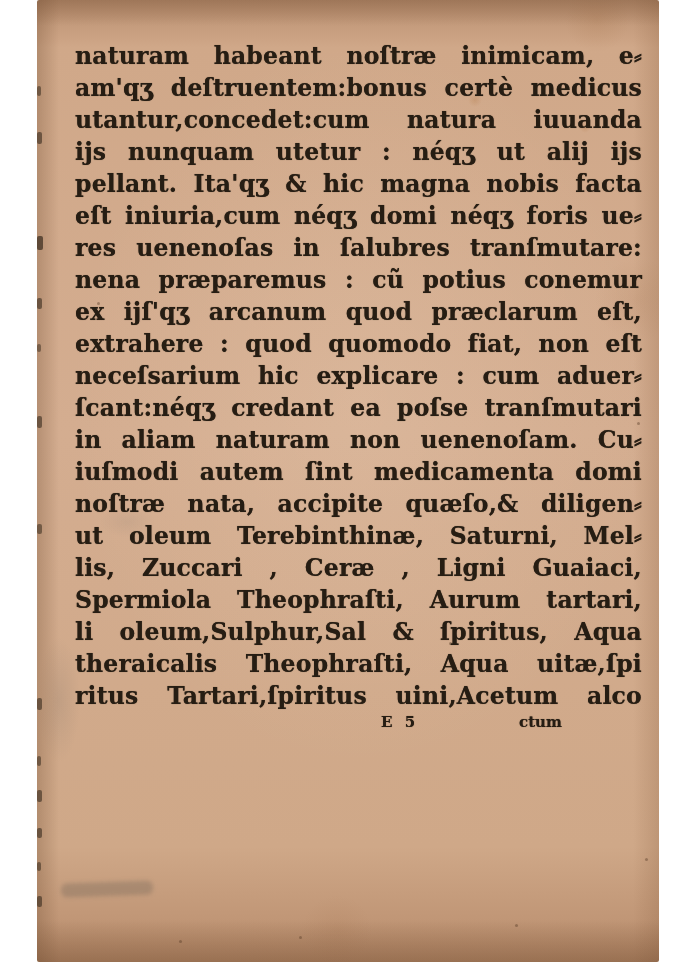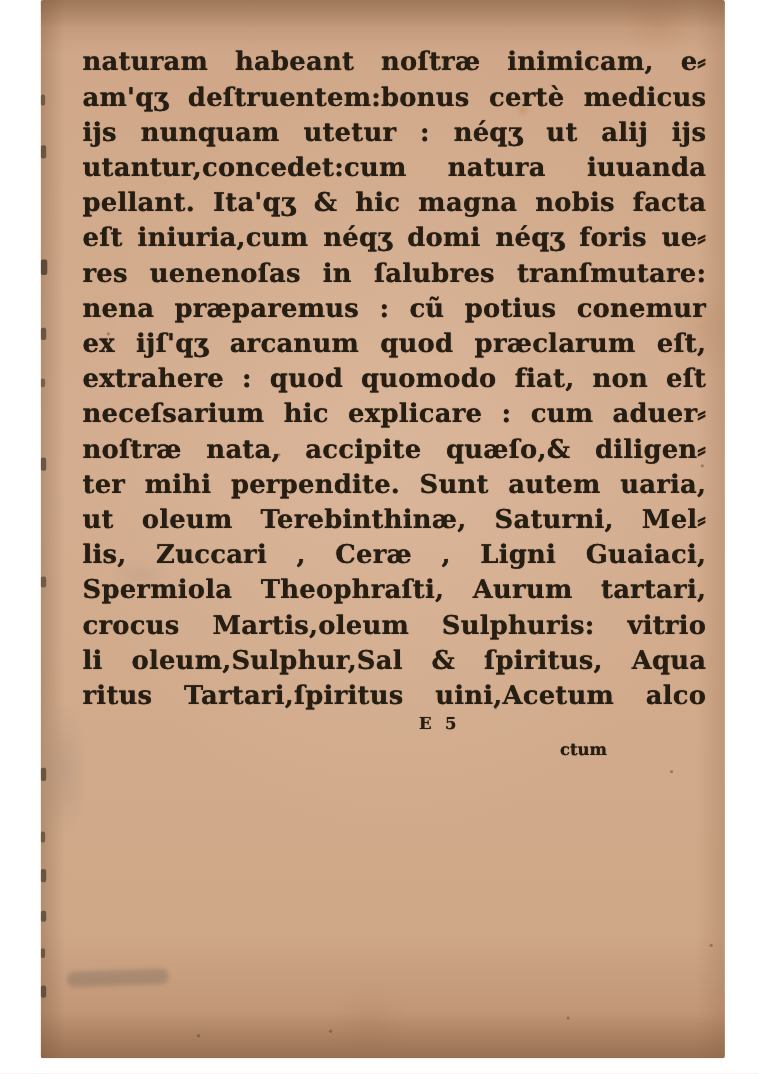--- a/index.html
+++ b/index.html
@@ -71,23 +71,22 @@
     text-shadow: 0 0 0.7px rgba(38,29,19,0.85);
   }
   .sig {
     position: absolute;
     left: 306px;
     top: 1px;
     word-spacing: 7px;
   }
   .catch {
     position: absolute;
-    left: 434px;
+    left: 444px;
     top: 1px;
-    margin-top: 23px;
   }
   .edge-mark {
     position: absolute;
     left: 0;
     background: #392b1e;
     border-radius: 2px;
   }
   .smudge {
     position: absolute;
     left: 24px;
@@ -136,36 +135,38 @@
     <div class="speck" style="left:572px; top:700px;"></div>
     <div class="speck" style="left:262px; top:936px;"></div>
     <div class="speck" style="left:478px; top:924px;"></div>
     <div class="speck" style="left:142px; top:940px;"></div>
     <div class="speck" style="left:412px; top:642px;"></div>
     <div class="speck" style="left:608px; top:858px;"></div>
 
     <div class="textblock">
       <div class="line">naturam habeant noſtræ inimicam, e⸗</div>
       <div class="line">am'qʒ deſtruentem:bonus certè medicus</div>
+      <div class="line">utantur,concedet:cum natura iuuanda</div>
       <div class="line">ijs nunquam utetur : néqʒ ut alij ijs</div>
-      <div class="line">utantur,concedet:cum natura iuuanda</div>
       <div class="line">pellant. Ita'qʒ &amp; hic magna nobis facta</div>
       <div class="line">eſt iniuria,cum néqʒ domi néqʒ foris ue⸗</div>
       <div class="line">res uenenoſas in ſalubres tranſmutare:</div>
       <div class="line">nena præparemus : cũ potius conemur</div>
       <div class="line">ex ijſ'qʒ arcanum quod præclarum eſt,</div>
       <div class="line">extrahere : quod quomodo fiat, non eſt</div>
       <div class="line">neceſsarium hic explicare : cum aduer⸗</div>
+      <div class="line">ſcant:néqʒ credant ea poſse tranſmutari</div>
+      <div class="line">in aliam naturam non uenenoſam. Cu⸗</div>
+      <div class="line">iuſmodi autem ſint medicamenta domi</div>
       <div class="line">noſtræ nata, accipite quæſo,&amp; diligen⸗</div>
-      <div class="line">ter mihi perpendite. Sunt autem uaria,</div>
       <div class="line">ut oleum Terebinthinæ, Saturni, Mel⸗</div>
       <div class="line">lis, Zuccari , Ceræ , Ligni Guaiaci,</div>
       <div class="line">Spermiola Theophraſti, Aurum tartari,</div>
-      <div class="line">crocus Martis,oleum Sulphuris: vitrio</div>
       <div class="line">li oleum,Sulphur,Sal &amp; ſpiritus, Aqua</div>
+      <div class="line">theraicalis Theophraſti, Aqua uitæ,ſpi</div>
       <div class="line">ritus Tartari,ſpiritus uini,Acetum alco</div>
 
       <div class="sigline">
         <span class="sig">E 5</span>
         <span class="catch">ctum</span>
       </div>
     </div>
 
   </div>
 </div>

